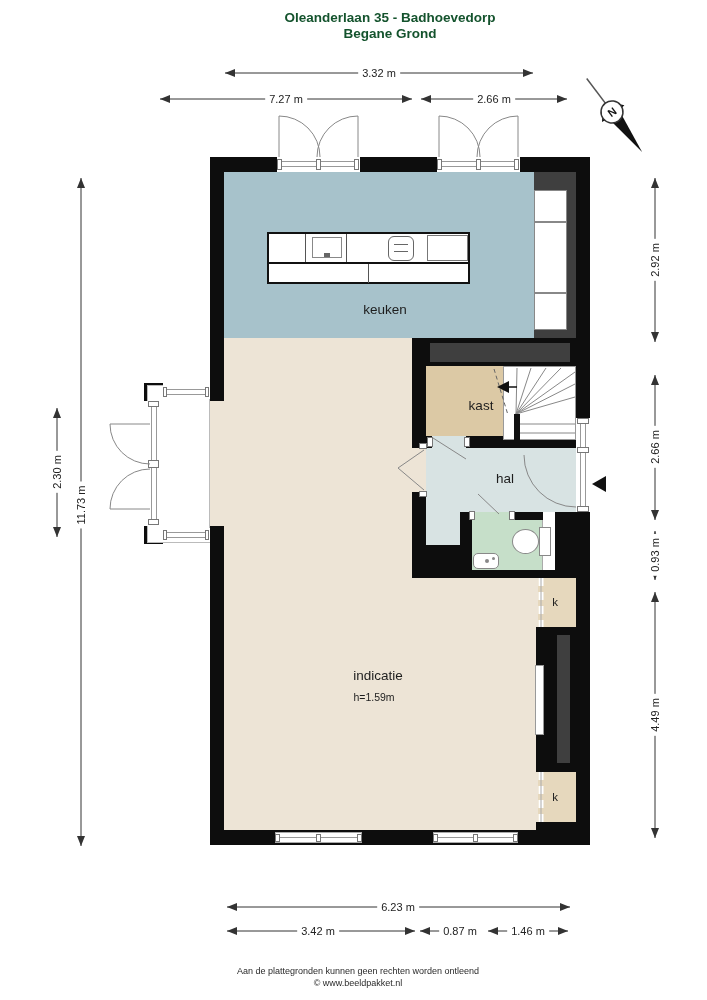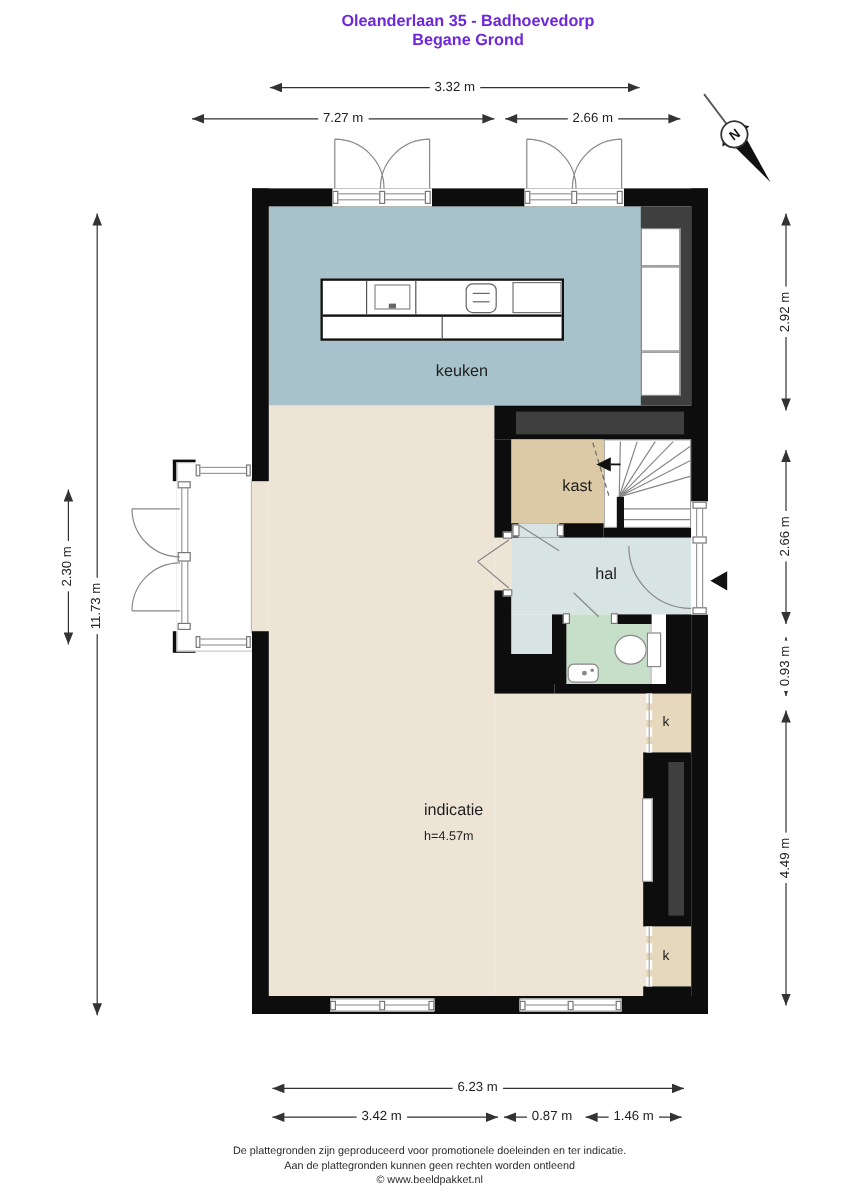--- a/index.html
+++ b/index.html
@@ -12,21 +12,21 @@
   .win{position:absolute;background:#fff;}
   .gl{position:absolute;background:#999;}
   .sq{position:absolute;background:#fff;border:1px solid #777;box-sizing:border-box;}
   .fix{position:absolute;background:#fff;border:1px solid #777;box-sizing:border-box;}
   .lbl{position:absolute;transform:translate(-50%,-50%);font-size:13.5px;color:#1d1d1d;white-space:nowrap;}
   .lbl.small{font-size:10.5px;}
   .lbl.k{font-size:11.5px;}
   .dim{position:absolute;transform:translate(-50%,-50%);font-size:11px;color:#222;background:#fff;
        padding:0 4px;white-space:nowrap;line-height:13px;}
   .dim.v{transform:translate(-50%,-50%) rotate(-90deg);}
-  .title{position:absolute;transform:translate(-50%,-50%);font-size:13.5px;font-weight:bold;color:#6d28d9;white-space:nowrap;}
+  .title{position:absolute;transform:translate(-50%,-50%);font-size:13.5px;font-weight:bold;color:#14532d;white-space:nowrap;}
   .foot{position:absolute;transform:translate(-50%,-50%);font-size:9px;color:#2a2a2a;white-space:nowrap;}
   svg{position:absolute;left:0;top:0;pointer-events:none;}
 </style>
 </head>
 <body>
 
 <div id="canvas">
 
   <div class="title" style="left:390px;top:17px;">Oleanderlaan 35 - Badhoevedorp</div>
   <div class="title" style="left:390px;top:33px;">Begane Grond</div>
@@ -228,21 +228,20 @@
   <div class="dim v" style="left:655px;top:715px;">4.49 m</div>
   <div class="dim" style="left:398px;top:907px;">6.23 m</div>
   <div class="dim" style="left:318px;top:931px;">3.42 m</div>
   <div class="dim" style="left:460px;top:931px;">0.87 m</div>
   <div class="dim" style="left:528px;top:931px;">1.46 m</div>
 
   <div class="lbl" style="left:385px;top:309px;">keuken</div>
   <div class="lbl" style="left:481px;top:405px;">kast</div>
   <div class="lbl" style="left:505px;top:478px;">hal</div>
   <div class="lbl" style="left:378px;top:675px;">indicatie</div>
-  <div class="lbl small" style="left:374px;top:697px;">h=4.57m</div>
+  <div class="lbl small" style="left:374px;top:697px;">h=1.59m</div>
   <div class="lbl k" style="left:555px;top:602px;">k</div>
   <div class="lbl k" style="left:555px;top:797px;">k</div>
 
-  <div class="foot" style="left:358px;top:959px;">De plattegronden zijn geproduceerd voor promotionele doeleinden en ter indicatie.</div>
   <div class="foot" style="left:358px;top:971px;">Aan de plattegronden kunnen geen rechten worden ontleend</div>
   <div class="foot" style="left:358px;top:983px;">© www.beeldpakket.nl</div>
 
 </div>
 
 </body></html>

